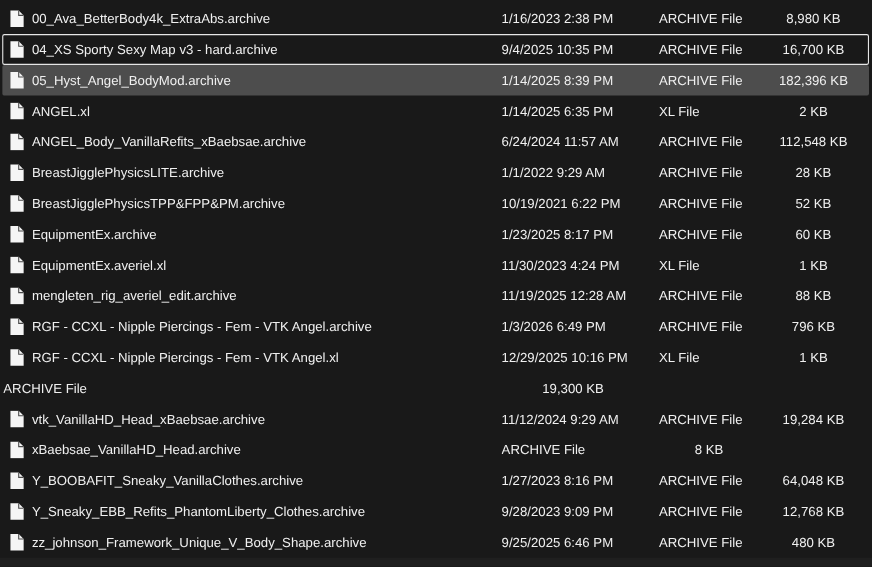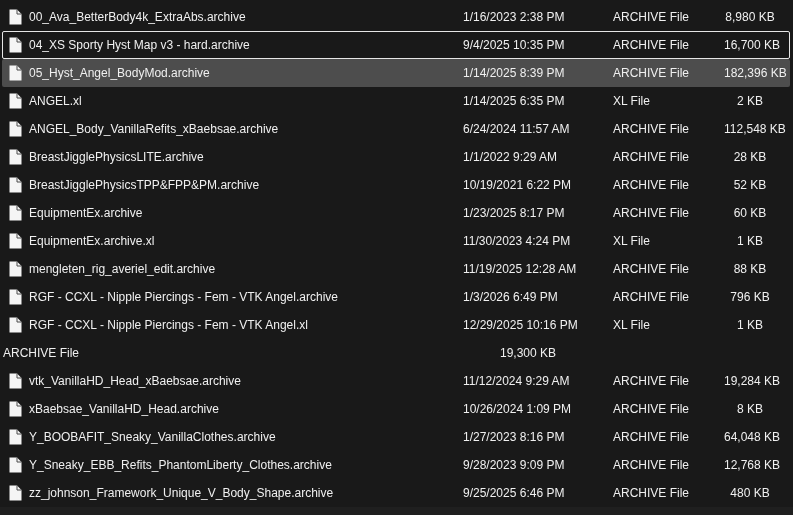--- a/index.html
+++ b/index.html
@@ -24,21 +24,20 @@
   }
   .file-row {
     display: grid;
     grid-template-columns: 453px 143px 104px 1fr;
     align-items: center;
     width: 788px;
     height: 28px;
     border: 1px solid transparent;
     border-radius: 2px;
     cursor: default;
-    gap: 7px;
   }
   .file-row.focused { border-color: var(--focus-border); }
   .file-row.selected { background: var(--selected-row-bg); }
   .cell { white-space: nowrap; overflow: hidden; }
   .name-cell {
     display: flex;
     align-items: center;
     gap: 7px;
     padding-left: 6px;
   }
@@ -66,21 +65,21 @@
     <div class="cell date-cell">1/16/2023 2:38 PM</div>
     <div class="cell type-cell">ARCHIVE File</div>
     <div class="cell size-cell">8,980 KB</div>
   </div>
     <div class="file-row focused">
     <div class="cell name-cell">
       <svg class="file-icon" viewBox="0 0 13 16" width="13" height="16" aria-hidden="true">
         <path d="M0.5 0.5 L8 0.5 L12.5 5 L12.5 15.5 L0.5 15.5 Z" fill="#f5f5f5"></path>
         <path d="M8 0.5 L8 5 L12.5 5" fill="none" stroke="#4a4a4a" stroke-width="1"></path>
       </svg>
-      <span class="file-name-text">04_XS Sporty Hyst Map v3 - hard.archive</span>
+      <span class="file-name-text">04_XS Sporty Sexy Map v3 - hard.archive</span>
     </div>
     <div class="cell date-cell">9/4/2025 10:35 PM</div>
     <div class="cell type-cell">ARCHIVE File</div>
     <div class="cell size-cell">16,700 KB</div>
   </div>
     <div class="file-row selected">
     <div class="cell name-cell">
       <svg class="file-icon" viewBox="0 0 13 16" width="13" height="16" aria-hidden="true">
         <path d="M0.5 0.5 L8 0.5 L12.5 5 L12.5 15.5 L0.5 15.5 Z" fill="#f5f5f5"></path>
         <path d="M8 0.5 L8 5 L12.5 5" fill="none" stroke="#4a4a4a" stroke-width="1"></path>
@@ -150,21 +149,21 @@
     <div class="cell date-cell">1/23/2025 8:17 PM</div>
     <div class="cell type-cell">ARCHIVE File</div>
     <div class="cell size-cell">60 KB</div>
   </div>
     <div class="file-row">
     <div class="cell name-cell">
       <svg class="file-icon" viewBox="0 0 13 16" width="13" height="16" aria-hidden="true">
         <path d="M0.5 0.5 L8 0.5 L12.5 5 L12.5 15.5 L0.5 15.5 Z" fill="#f5f5f5"></path>
         <path d="M8 0.5 L8 5 L12.5 5" fill="none" stroke="#4a4a4a" stroke-width="1"></path>
       </svg>
-      <span class="file-name-text">EquipmentEx.archive.xl</span>
+      <span class="file-name-text">EquipmentEx.averiel.xl</span>
     </div>
     <div class="cell date-cell">11/30/2023 4:24 PM</div>
     <div class="cell type-cell">XL File</div>
     <div class="cell size-cell">1 KB</div>
   </div>
     <div class="file-row">
     <div class="cell name-cell">
       <svg class="file-icon" viewBox="0 0 13 16" width="13" height="16" aria-hidden="true">
         <path d="M0.5 0.5 L8 0.5 L12.5 5 L12.5 15.5 L0.5 15.5 Z" fill="#f5f5f5"></path>
         <path d="M8 0.5 L8 5 L12.5 5" fill="none" stroke="#4a4a4a" stroke-width="1"></path>
@@ -216,21 +215,20 @@
     <div class="cell size-cell">19,284 KB</div>
   </div>
     <div class="file-row">
     <div class="cell name-cell">
       <svg class="file-icon" viewBox="0 0 13 16" width="13" height="16" aria-hidden="true">
         <path d="M0.5 0.5 L8 0.5 L12.5 5 L12.5 15.5 L0.5 15.5 Z" fill="#f5f5f5"></path>
         <path d="M8 0.5 L8 5 L12.5 5" fill="none" stroke="#4a4a4a" stroke-width="1"></path>
       </svg>
       <span class="file-name-text">xBaebsae_VanillaHD_Head.archive</span>
     </div>
-    <div class="cell date-cell">10/26/2024 1:09 PM</div>
     <div class="cell type-cell">ARCHIVE File</div>
     <div class="cell size-cell">8 KB</div>
   </div>
     <div class="file-row">
     <div class="cell name-cell">
       <svg class="file-icon" viewBox="0 0 13 16" width="13" height="16" aria-hidden="true">
         <path d="M0.5 0.5 L8 0.5 L12.5 5 L12.5 15.5 L0.5 15.5 Z" fill="#f5f5f5"></path>
         <path d="M8 0.5 L8 5 L12.5 5" fill="none" stroke="#4a4a4a" stroke-width="1"></path>
       </svg>
       <span class="file-name-text">Y_BOOBAFIT_Sneaky_VanillaClothes.archive</span>

